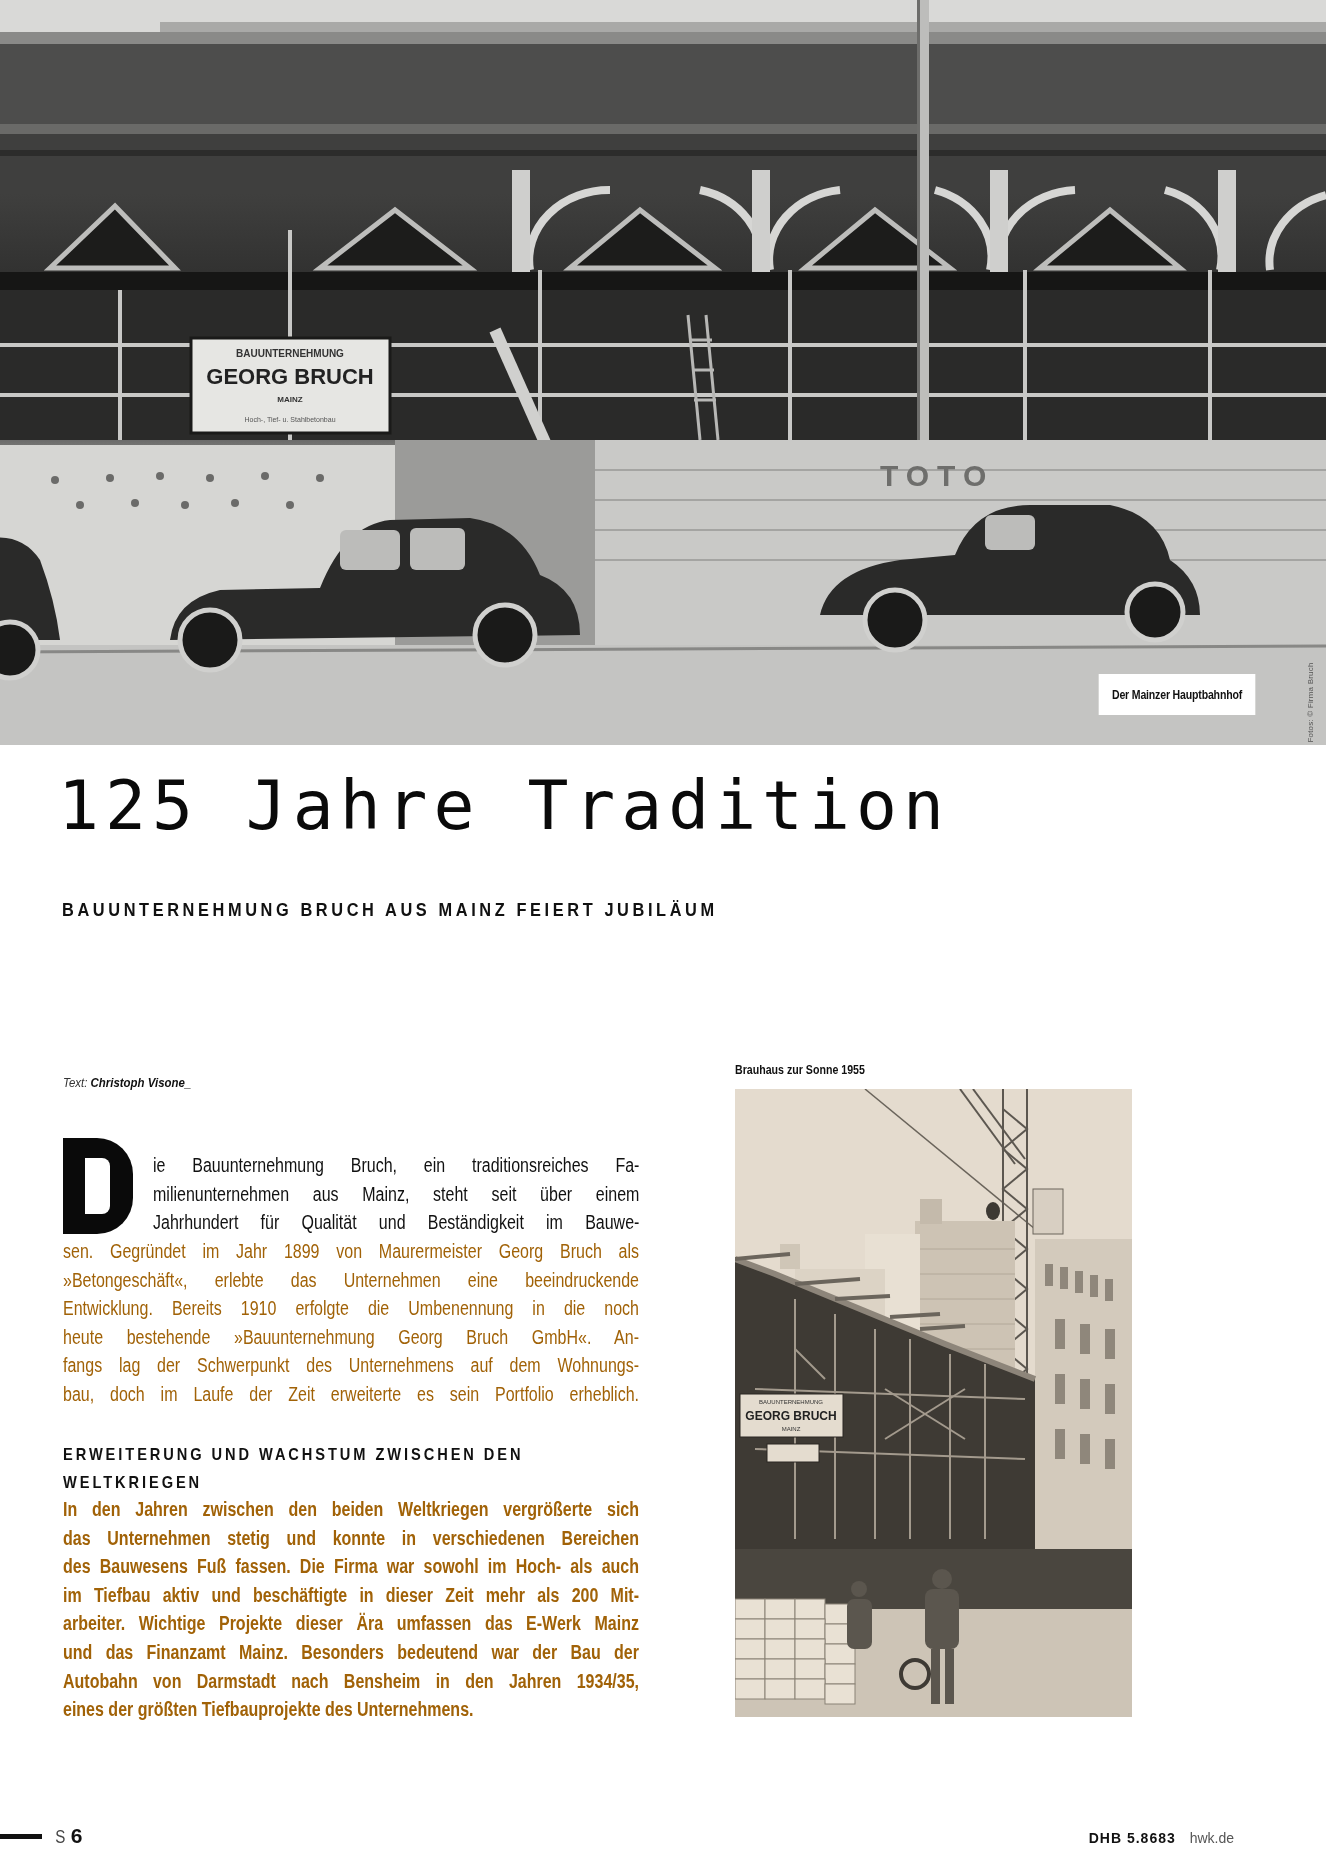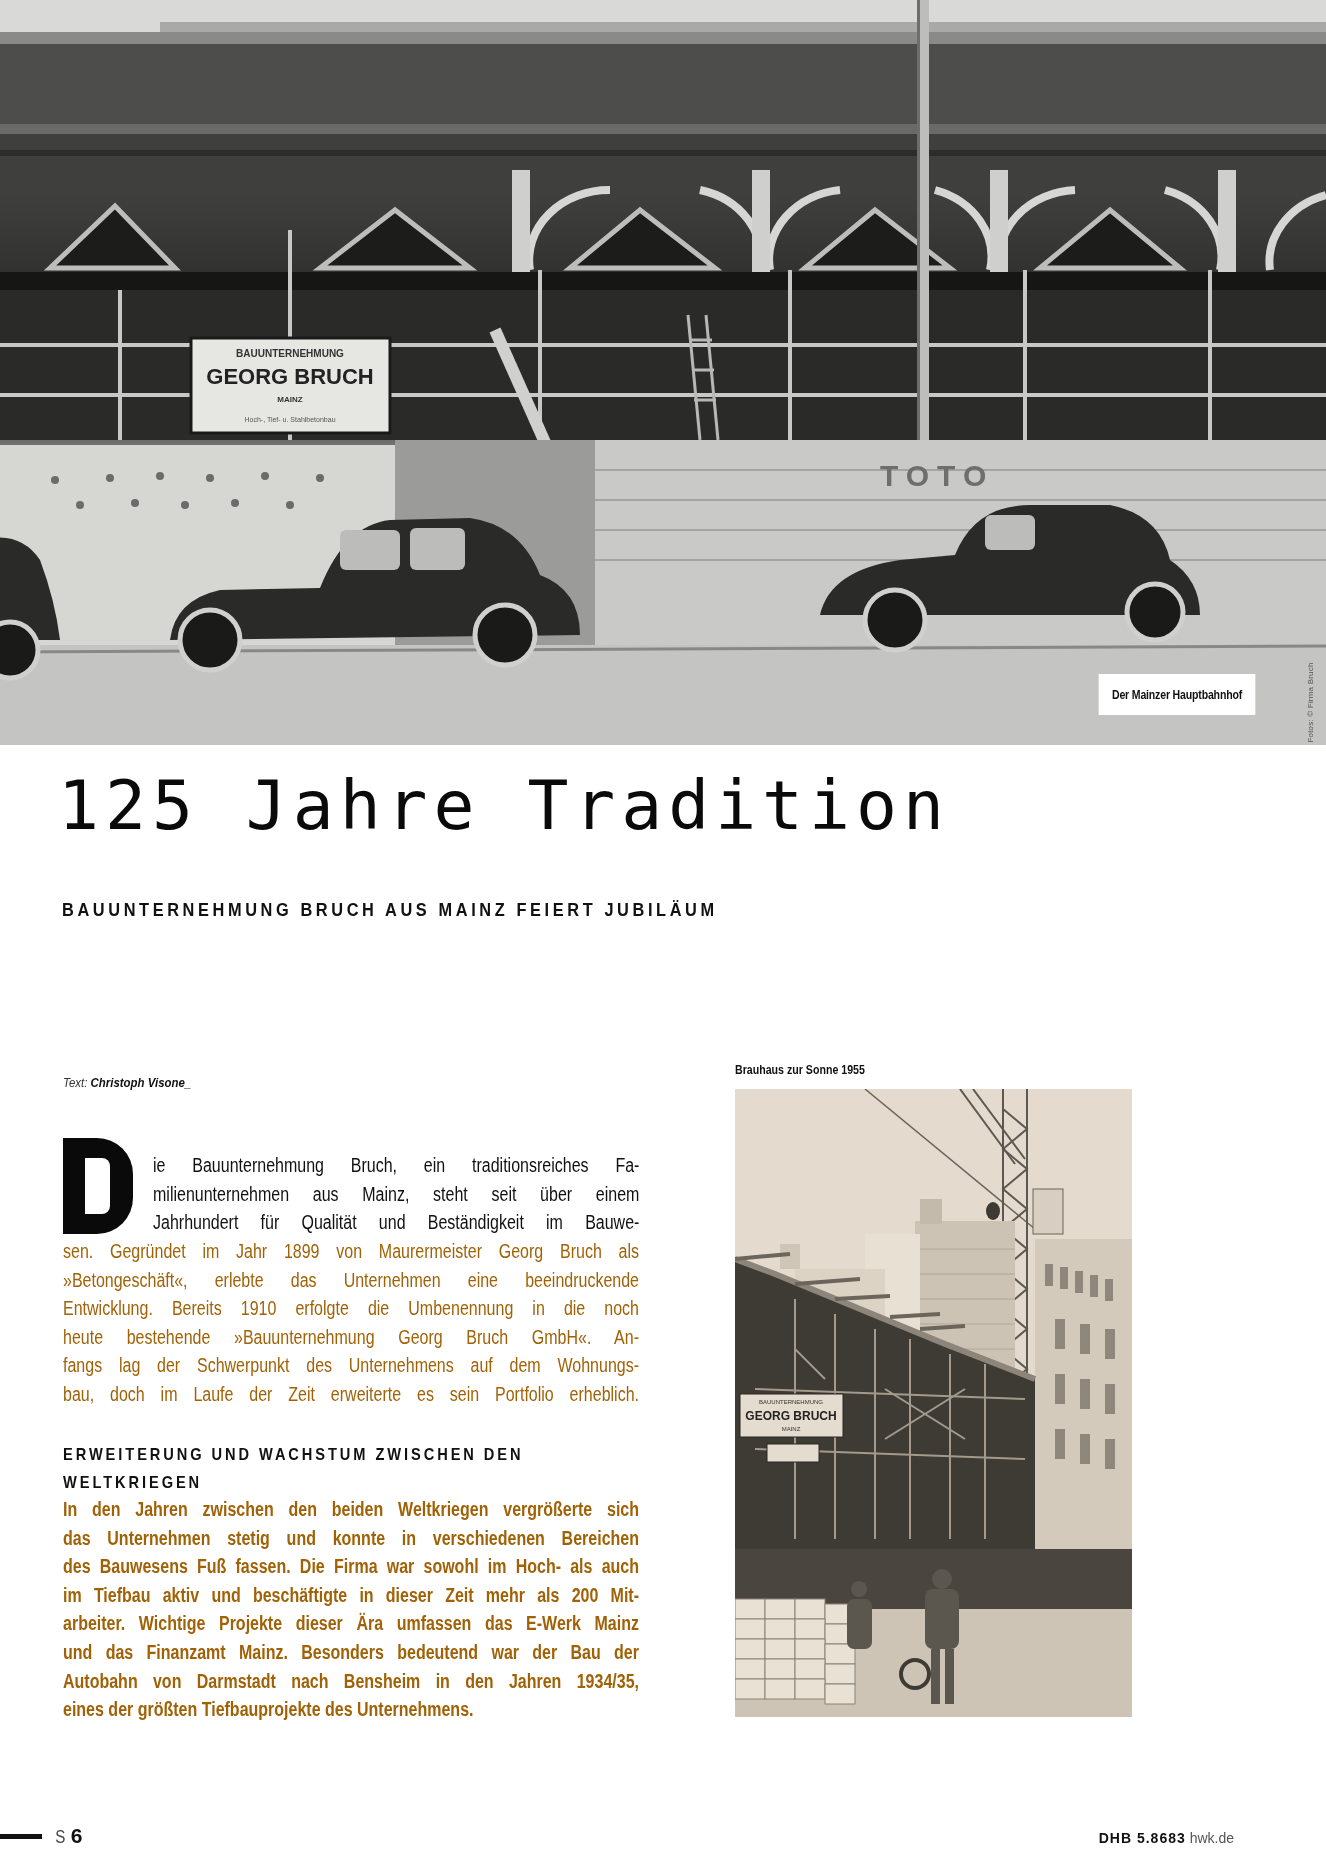--- a/index.html
+++ b/index.html
@@ -95,21 +95,21 @@
   }
   .photo2 svg { position: absolute; left: 0; top: 0; }
 
   
   .footer-rule { position: absolute; left: 0; top: 1834px; width: 42px; height: 5px; background: #111; }
   .footer-page { position: absolute; left: 54px; top: 1824px; font-size: 19px; color: #333; white-space: nowrap; }
   .footer-page .s { font-weight: normal; color: #444; transform: scaleX(0.8); display: inline-block; }
   .footer-page .n { font-weight: bold; color: #111; margin-left: 4px; font-size: 21px; }
   .footer-right { position: absolute; right: 92px; top: 1830px; font-size: 14px; white-space: nowrap; }
   .footer-issue { font-weight: bold; color: #111; letter-spacing: 1px; transform-origin: right center; }
-  .footer-site { color: #555; }
+  .footer-site { color: #555; margin-left: 10px; }
 </style>
 </head>
 <body>
 
 <div class="hero">
   <svg width="1326" height="745" viewBox="0 0 1326 745">
 
     <rect x="0" y="0" width="1326" height="32" fill="#d9d9d7"></rect>
 
     <rect x="0" y="32" width="1326" height="12" fill="#8a8a88"></rect>

